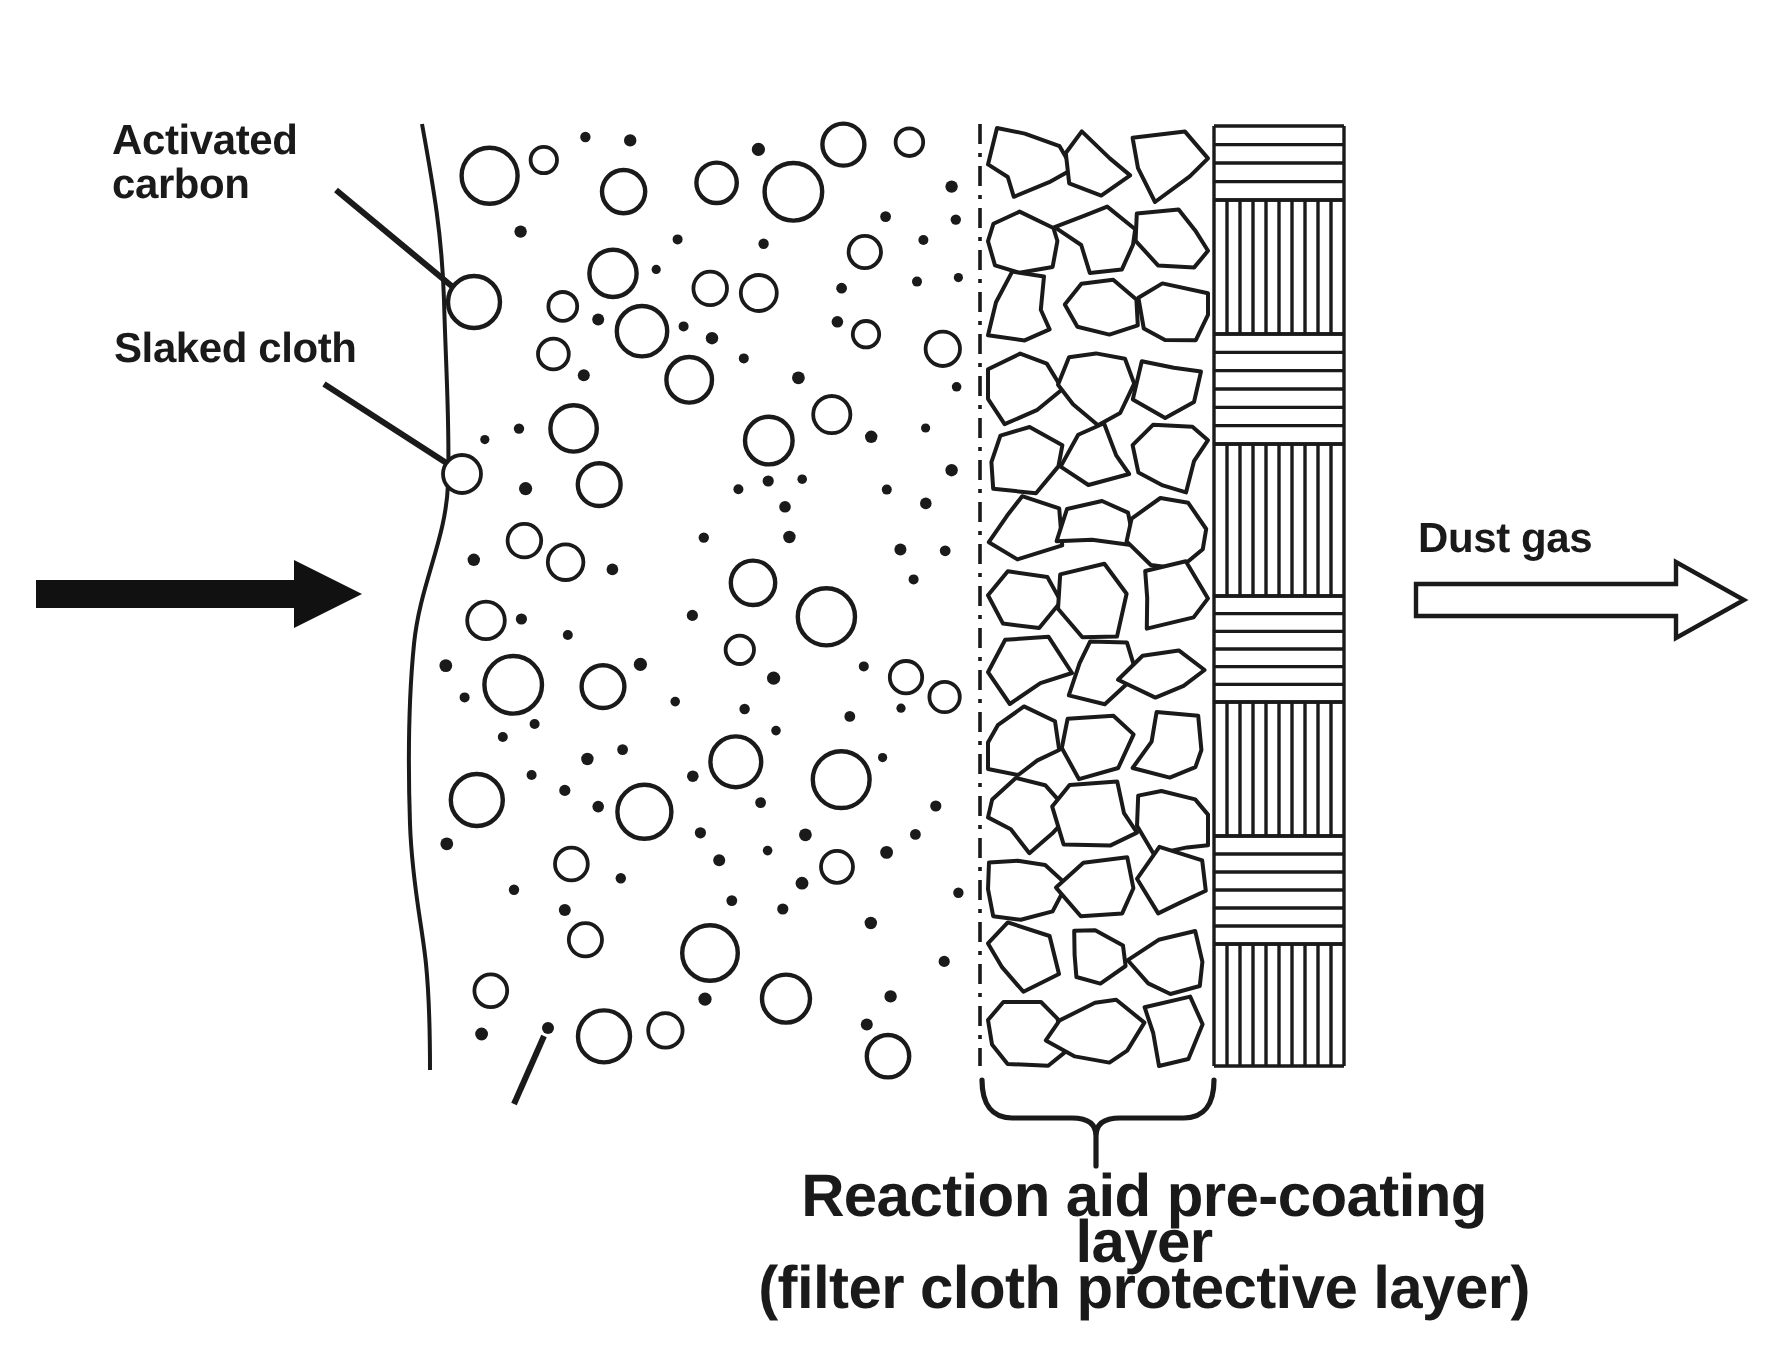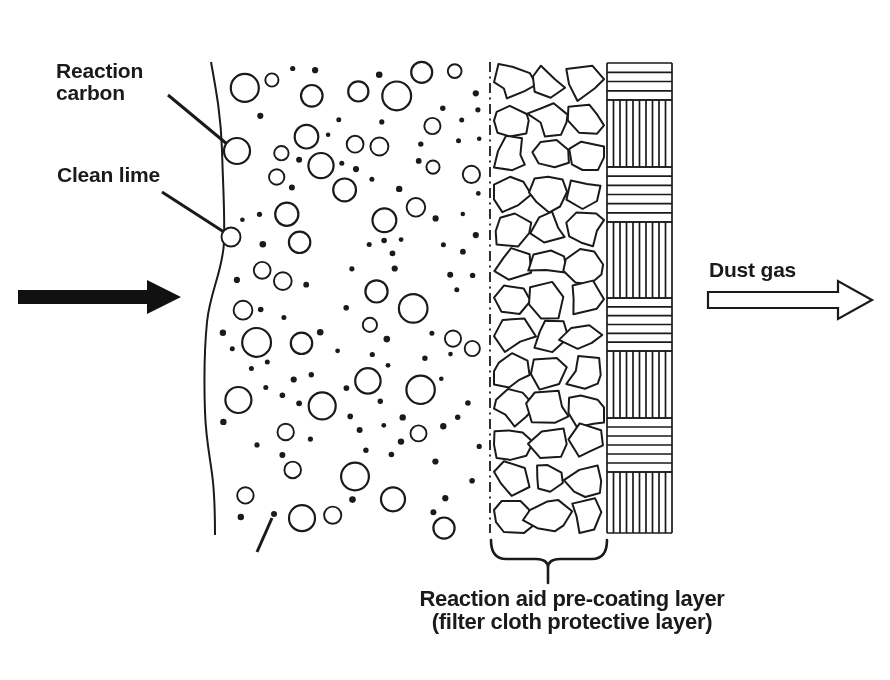--- a/index.html
+++ b/index.html
@@ -1,21 +1,21 @@
 <!DOCTYPE html>
 <html><head>
 <meta charset="utf-8">
 <style>
   html,body{margin:0;padding:0;background:#fff;}
   .stage{position:relative;width:890px;height:680px;background:#fff;overflow:hidden;
          font-family:"Liberation Sans",sans-serif;}
   .stage svg{position:absolute;left:0;top:0;}
   .label{position:absolute;font-weight:bold;font-size:21px;line-height:22px;
          color:#1a1a1a;white-space:nowrap;letter-spacing:-0.2px;}
-  .caption{position:absolute;font-weight:bold;font-size:22px;line-height:23px;
+  .caption{position:absolute;font-weight:bold;font-size:30px;line-height:23px;
            color:#1a1a1a;text-align:center;letter-spacing:-0.3px;}
 </style>
 </head>
 <body>
 
 <div class="stage">
 
   <svg width="890" height="680" viewBox="0 0 890 680">
 
     <path d="M211,62 C217,95 221,118 222,150 C223,186 225,214 224,242
@@ -280,25 +280,25 @@
         <line x1="652.5" y1="472" x2="652.5" y2="533" stroke="#1a1a1a" stroke-width="1.7"></line>
         <line x1="659.0" y1="472" x2="659.0" y2="533" stroke="#1a1a1a" stroke-width="1.7"></line>
         <line x1="665.5" y1="472" x2="665.5" y2="533" stroke="#1a1a1a" stroke-width="1.7"></line>
       </g>
 
     <path d="M491,540 C491,552 496,559 506,559 L536,559 C544,559 548,562 548,568 L548,583
              M607,540 C607,552 602,559 592,559 L560,559 C552,559 548,562 548,568" fill="none" stroke="#1a1a1a" stroke-width="2.6" stroke-linecap="round"></path>
   </svg>
 
   <div class="label" style="left:56px;top:60px">
-    <div>Reaction</div>
+    <div>Activated</div>
     <div>carbon</div>
   </div>
 
-  <div class="label" style="left:57px;top:164px">Clean lime</div>
+  <div class="label" style="left:57px;top:164px">Slaked cloth</div>
 
 
   <div class="label" style="left:709px;top:259px">Dust gas</div>
 
 
   <div class="caption" style="left:372px;top:587px;width:400px">
     <div>Reaction aid pre-coating layer</div>
     <div>(filter cloth protective layer)</div>
   </div>
 </div>

